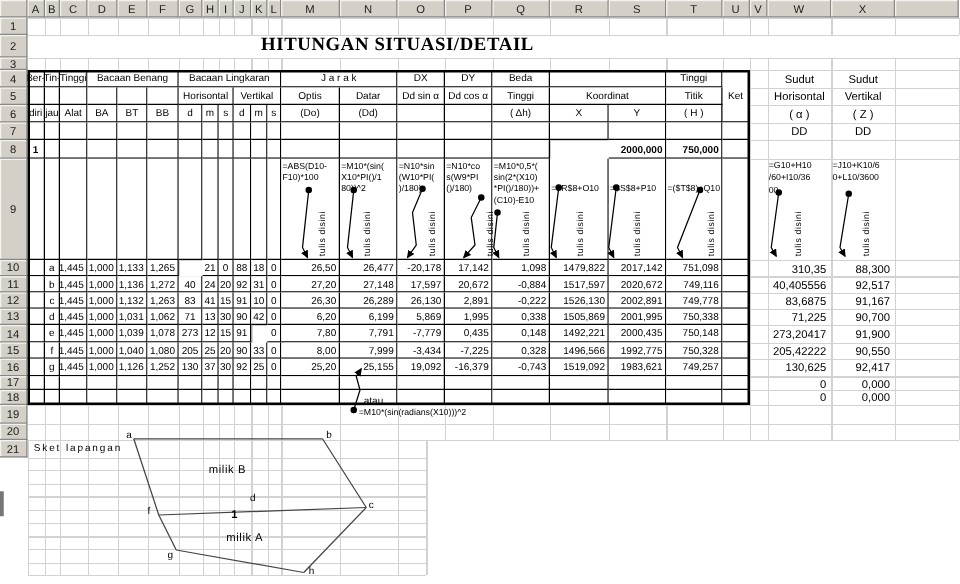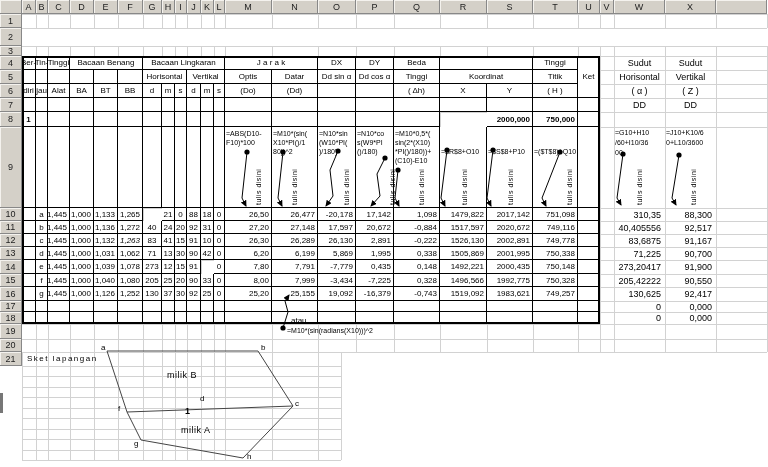--- a/index.html
+++ b/index.html
@@ -352,21 +352,21 @@
       <div class="cell right" style="left: 394px; top: 221px; width: 46px; height: 13px;">-0,884</div>
       <div class="cell right" style="left: 440px; top: 221px; width: 47px; height: 13px;">1517,597</div>
       <div class="cell right" style="left: 487px; top: 221px; width: 46px; height: 13px;">2020,672</div>
       <div class="cell right" style="left: 533px; top: 221px; width: 45px; height: 13px;">749,116</div>
       <div class="cell center" style="left: 578px; top: 221px; width: 22px; height: 13px;"></div>
       <div class="cell center" style="left: 22px; top: 234px; width: 14px; height: 13px;"></div>
       <div class="cell center" style="left: 36px; top: 234px; width: 12px; height: 13px;">c</div>
       <div class="cell right" style="left: 48px; top: 234px; width: 22px; height: 13px;">1,445</div>
       <div class="cell right" style="left: 70px; top: 234px; width: 24px; height: 13px;">1,000</div>
       <div class="cell right" style="left: 94px; top: 234px; width: 24px; height: 13px;">1,132</div>
-      <div class="cell right" style="left: 118px; top: 234px; width: 25px; height: 13px; font-style: italic;">1,263</div>
+      <div class="cell right" style="left: 118px; top: 234px; width: 25px; height: 13px;">1,263</div>
       <div class="cell center" style="left: 143px; top: 234px; width: 19px; height: 13px;">83</div>
       <div class="cell center" style="left: 162px; top: 234px; width: 13px; height: 13px;">41</div>
       <div class="cell center" style="left: 175px; top: 234px; width: 12px; height: 13px;">15</div>
       <div class="cell center" style="left: 187px; top: 234px; width: 14px; height: 13px;">91</div>
       <div class="cell center" style="left: 201px; top: 234px; width: 13px; height: 13px;">10</div>
       <div class="cell center" style="left: 214px; top: 234px; width: 11px; height: 13px;">0</div>
       <div class="cell right" style="left: 225px; top: 234px; width: 47px; height: 13px;">26,30</div>
       <div class="cell right" style="left: 272px; top: 234px; width: 46px; height: 13px;">26,289</div>
       <div class="cell right" style="left: 318px; top: 234px; width: 38px; height: 13px;">26,130</div>
       <div class="cell right" style="left: 356px; top: 234px; width: 38px; height: 13px;">2,891</div>
@@ -498,20 +498,21 @@
       <div class="cell center" style="left: 356px; top: 312px; width: 38px; height: 12px;"></div>
       <div class="cell center" style="left: 394px; top: 312px; width: 46px; height: 12px;"></div>
       <div class="cell center" style="left: 440px; top: 312px; width: 47px; height: 12px;"></div>
       <div class="cell center" style="left: 487px; top: 312px; width: 46px; height: 12px;"></div>
       <div class="cell center" style="left: 533px; top: 312px; width: 45px; height: 12px;"></div>
       <div class="cell center" style="left: 578px; top: 312px; width: 22px; height: 12px;"></div>
     </div>
 
   <div id="tableborder"></div>
 
+  <div id="title">HITUNGAN SITUASI/DETAIL</div>
 
   <div id="freetexts">
       <div class="free center" style="left: 614px; top: 56px; width: 51px; height: 14px;">Sudut</div>
       <div class="free center" style="left: 614px; top: 70px; width: 51px; height: 14px;">Horisontal</div>
       <div class="free center" style="left: 614px; top: 84px; width: 51px; height: 14px;">( α )</div>
       <div class="free center" style="left: 614px; top: 98px; width: 51px; height: 14px;">DD</div>
       <div class="free center" style="left: 665px; top: 56px; width: 51px; height: 14px;">Sudut</div>
       <div class="free center" style="left: 665px; top: 70px; width: 51px; height: 14px;">Vertikal</div>
       <div class="free center" style="left: 665px; top: 84px; width: 51px; height: 14px;">( Z )</div>
       <div class="free center" style="left: 665px; top: 98px; width: 51px; height: 14px;">DD</div>

